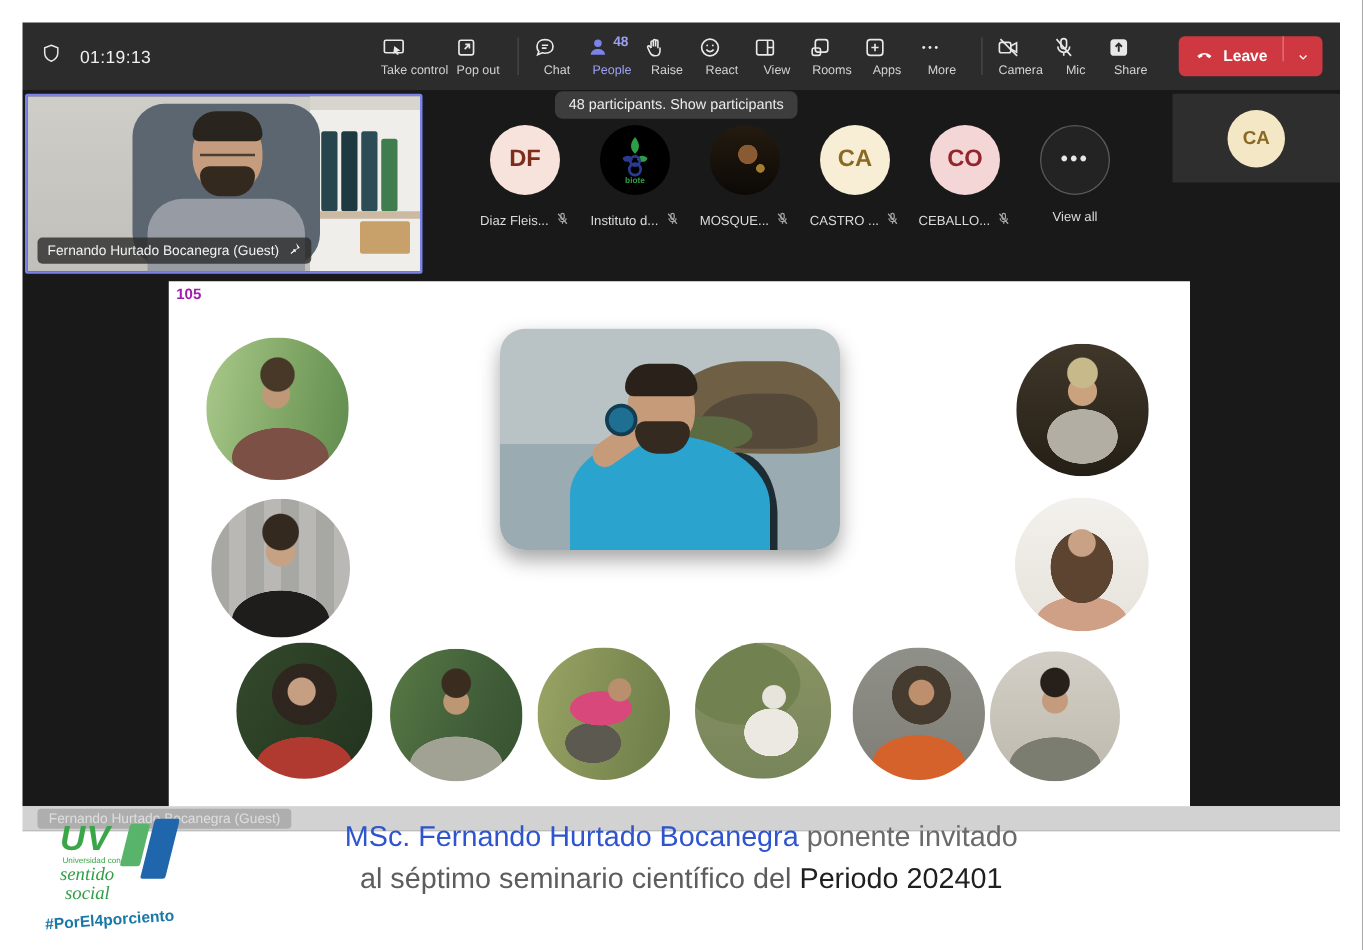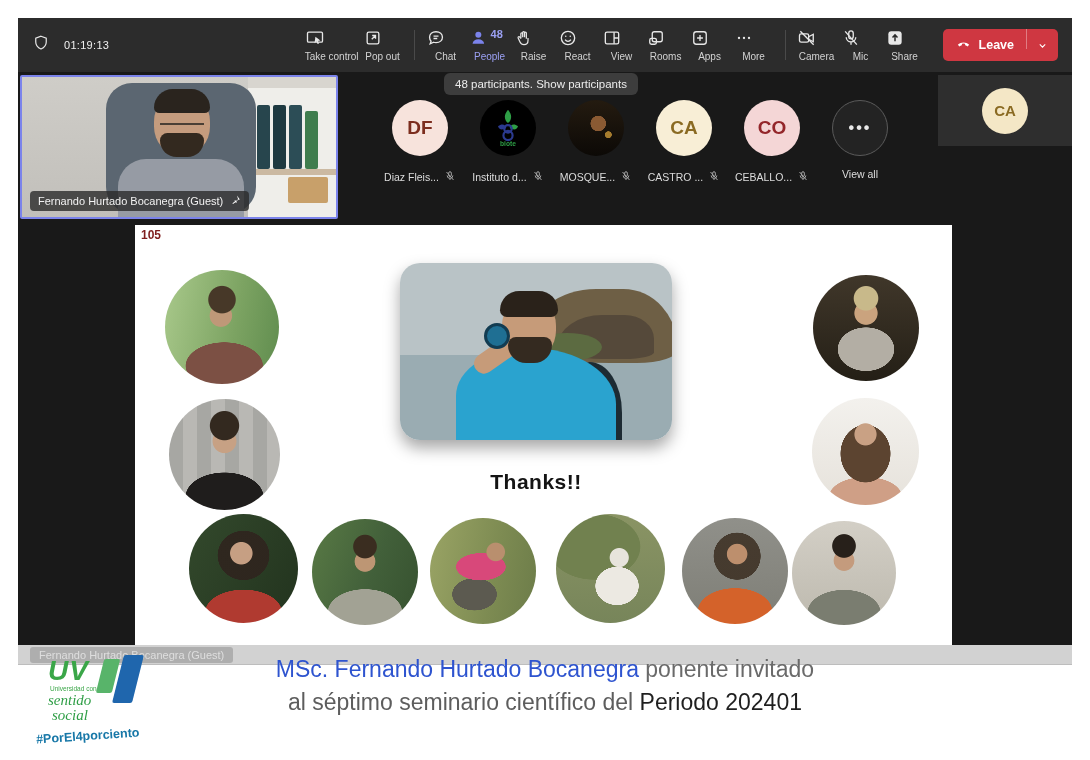--- a/index.html
+++ b/index.html
@@ -7,21 +7,21 @@
   .page { position:relative; width:1090px; height:760px; background:#fff; overflow:hidden; }
 
   
   .toolbar { position:absolute; left:18px; top:18px; width:1054px; height:54px;
              background:#2c2c2c; display:flex; align-items:center; padding:0 14px; z-index:5; }
   .stage   { position:absolute; left:18px; top:72px; width:1054px; height:573px; background:#191919; z-index:1; }
   .band    { position:absolute; left:18px; top:645px; width:1054px; height:20px; background:#d2d2d2;
              border-bottom:1px solid #bdbdbd; z-index:2; }
 
   .tb-left { display:flex; align-items:center; gap:14px; color:#e8e8e8; }
-  .timer { font-size:11px; color:#f0f0f0; letter-spacing:.3px; }
+  .timer { font-size:14px; color:#f0f0f0; letter-spacing:.3px; }
   .tb-spacer { flex:1; }
   .tb-btn { display:flex; flex-direction:column; gap:3px;
             background:none; border:none; cursor:pointer; min-width:44px; padding:0 2px; }
   .tb-btn svg { width:20px; height:20px; }
   .tb-btn .lbl { font-size:10px; color:#d2d2d2; white-space:nowrap; }
   .tb-btn.active .lbl { color:#9ba0f3; }
   .tb-sep { width:1px; height:30px; background:#4a4a4a; margin:0 9px; }
   .icon-wrap { position:relative; height:20px; display:flex; align-items:center; }
   .count-badge { position:absolute; left:21px; top:0; font-size:11px; font-weight:700; color:#9ba0f3; }
 
@@ -76,21 +76,21 @@
   .p-label { display:flex; align-items:center; gap:5px; }
   .p-name { font-size:10.5px; color:#dcdcdc; white-space:nowrap; }
 
   .corner-tile { position:absolute; left:938px; top:75px; width:134px; height:71px; background:#2e2e2e;
                  display:flex; align-items:center; justify-content:center; z-index:4; cursor:pointer; }
   .corner-circ { width:46px; height:46px; border-radius:50%; background:#f4e7c6; color:#8a6a22;
                  display:flex; align-items:center; justify-content:center; font-size:15px; font-weight:700; }
 
   
   .slide { position:absolute; left:135px; top:225px; width:817px; height:420px; background:#fff; z-index:3; }
-  .slide-num { position:absolute; left:6px; top:3px; color:#7f1d1d; font-weight:700; font-size:12px; }
+  .slide-num { position:absolute; left:6px; top:3px; color:#a21caf; font-weight:700; font-size:12px; }
   .thanks { position:absolute; left:265px; top:245px; width:272px; text-align:center;
             font-size:21px; font-weight:600; color:#141414; letter-spacing:.5px; }
 
   .pc { position:absolute; border-radius:50%; overflow:hidden; }
   
   .p1 { background: radial-gradient(circle at 50% 26%, #473828 0 13%, rgba(0,0,0,0) 14%),
         radial-gradient(circle at 49% 40%, #bf9878 0 12%, rgba(0,0,0,0) 13%),
         radial-gradient(ellipse 56% 34% at 52% 84%, #7c5044 0 60%, rgba(0,0,0,0) 61%),
         linear-gradient(100deg,#a9c98b,#7ca362 60%,#5f8c4e); }
   .p2 { background: radial-gradient(circle at 50% 24%, #33291f 0 14%, rgba(0,0,0,0) 15%),
@@ -491,21 +491,20 @@
         <div class="cp-green"></div>
       <div class="cp-pack"></div>
         <div class="cp-body"></div>
       <div class="cp-arm"></div>
         <div class="cp-head"></div>
         <div class="cp-hair"></div>
       <div class="cp-beard"></div>
         <div class="cp-mono"></div>
     </div>
 
-    <div class="thanks">Thanks!!</div>
 
     <div class="pc p5" style="left:54px;  top:289px; width:109px; height:109px;"></div>
     <div class="pc p6" style="left:177px; top:294px; width:106px; height:106px;"></div>
     <div class="pc p7" style="left:295px; top:293px; width:106px; height:106px;"></div>
     <div class="pc p8" style="left:421px; top:289px; width:109px; height:109px;"></div>
     <div class="pc p9" style="left:547px; top:293px; width:106px; height:106px;"></div>
     <div class="pc p10" style="left:657px; top:296px; width:104px; height:104px;"></div>
   </div>
 
   <div class="watermark">Fernando Hurtado Bocanegra (Guest)</div>

